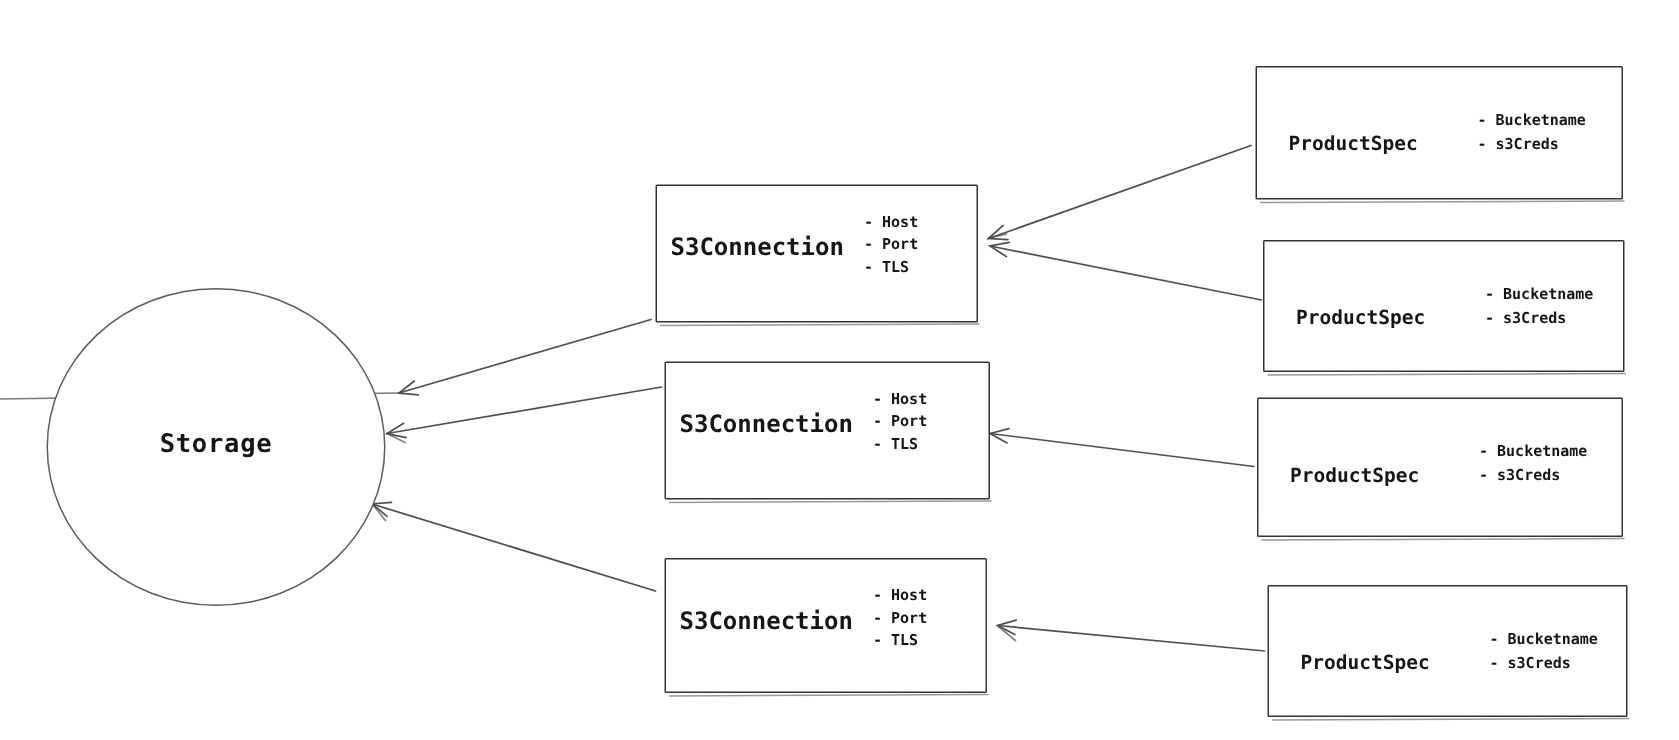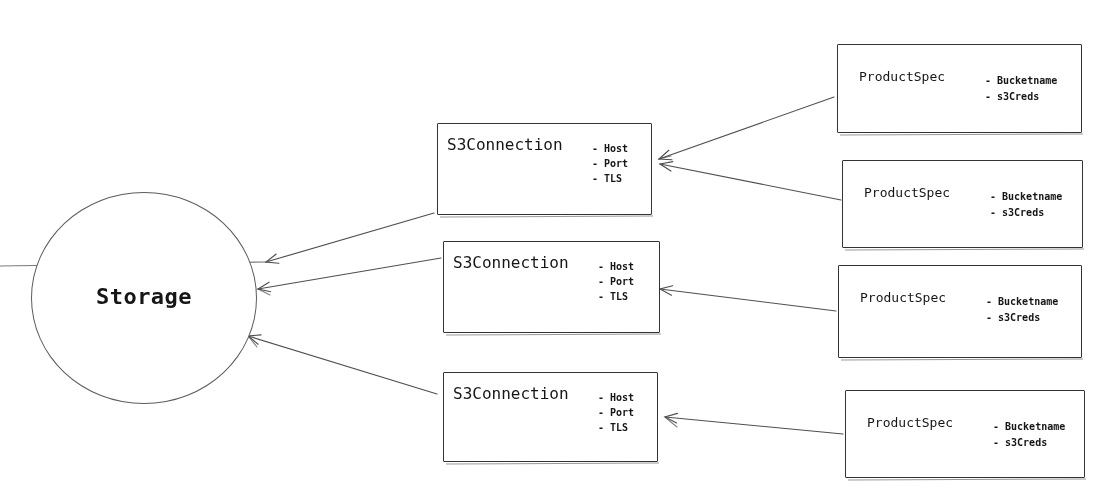--- a/index.html
+++ b/index.html
@@ -26,21 +26,21 @@
   .ellipse {
     border: 1.6px solid #5c5c5c;
     border-radius: 50%;
     display: flex;
     align-items: center;
     justify-content: center;
     box-sizing: border-box;
     background: #ffffff;
   }
   .storage-label {
-    font-size: 22px;
+    font-size: 17px;
     font-weight: bold;
     letter-spacing: 0.5px;
     transform: translateY(-2px);
   }
   .box {
     border: 1.4px solid #333333;
     background: #ffffff;
     box-sizing: border-box;
     border-radius: 1px;
   }
@@ -49,32 +49,33 @@
     content: "";
     position: absolute;
     left: 2px;
     right: -2px;
     bottom: -3px;
     border-top: 1.2px solid rgba(70,70,70,0.55);
     transform: rotate(-0.25deg);
   }
   .box .title {
     position: absolute;
-    font-weight: normal;
+    font-weight: bold;
     white-space: nowrap;
+    margin-top: 20px;
   }
   .s3c .title { left: 9px;  top: 11px; font-size: 16px; }
   .ps  .title { left: 21px; top: 24px; font-size: 13px; }
   .attrs {
     position: absolute;
     font-weight: bold;
     font-size: 10px;
     white-space: nowrap;
   }
-  .s3c .attrs { left: 138px; top: 17px; line-height: 15px; margin-left: 16px; }
+  .s3c .attrs { left: 138px; top: 17px; line-height: 15px; }
   .ps  .attrs { left: 147px; top: 28px; line-height: 16px; }
 </style>
 </head>
 <body>
 
 <div class="canvas">
 
   <svg class="arrows" viewBox="0 0 1119 493" fill="none" stroke="#4f4f4f" stroke-width="1.15" stroke-linecap="round">
 
     <g>

